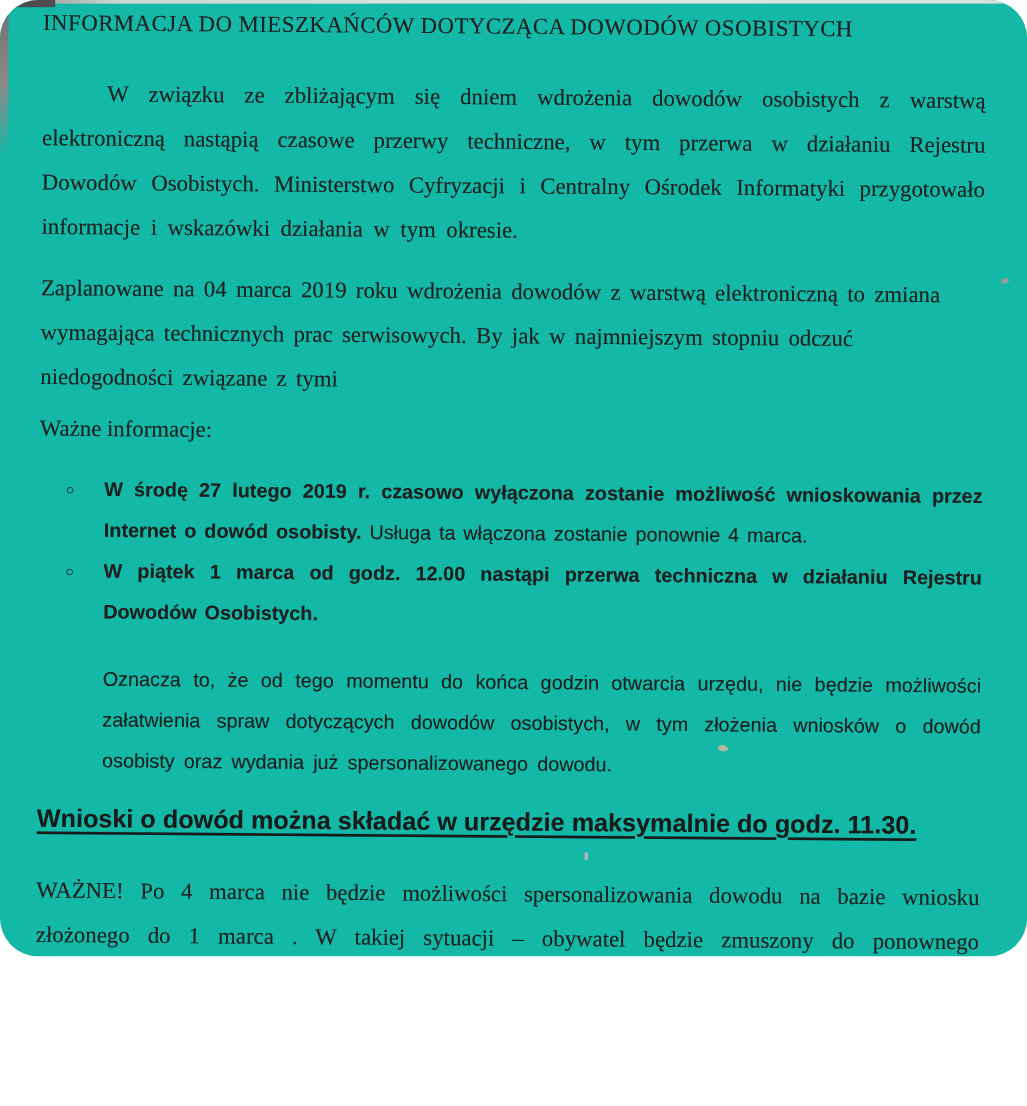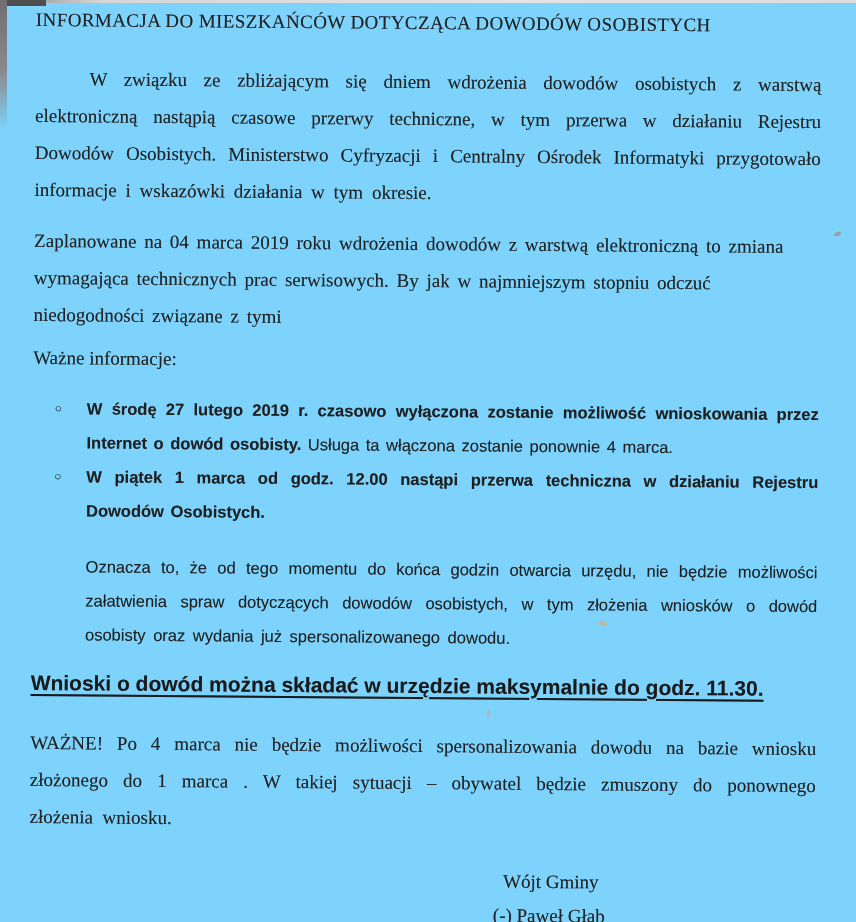--- a/index.html
+++ b/index.html
@@ -3,25 +3,26 @@
 <meta charset="utf-8">
 <style>
   html, body {
     margin: 0;
     padding: 0;
     background: #ffffff;
   }
   .page {
     position: relative;
     width: 856px;
-    height: 922px;
-    background: #7dd3fc;
+    height: 797px;
+    background: #14b8a6;
     overflow: hidden;
     font-family: "Liberation Serif", serif;
     color: #222222;
+    border-radius: 32px;
   }
   
   .scan-top-strip {
     position: absolute;
     left: 0; top: 0;
     width: 856px; height: 3px;
     background: linear-gradient(90deg, #8a8a8a 0%, #d6d6d6 12%, #e3e3e3 60%, #dcdcdc 100%);
   }
   .scan-corner-blob {
     position: absolute;

